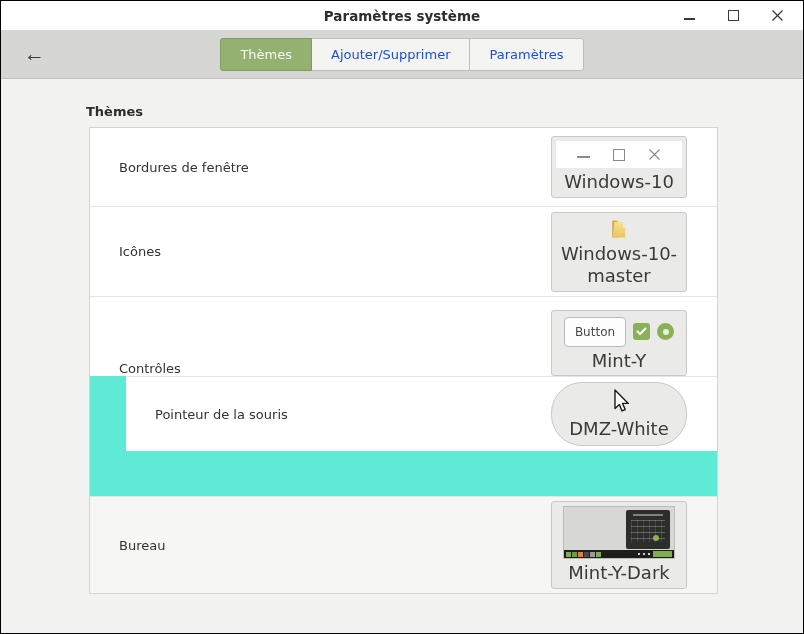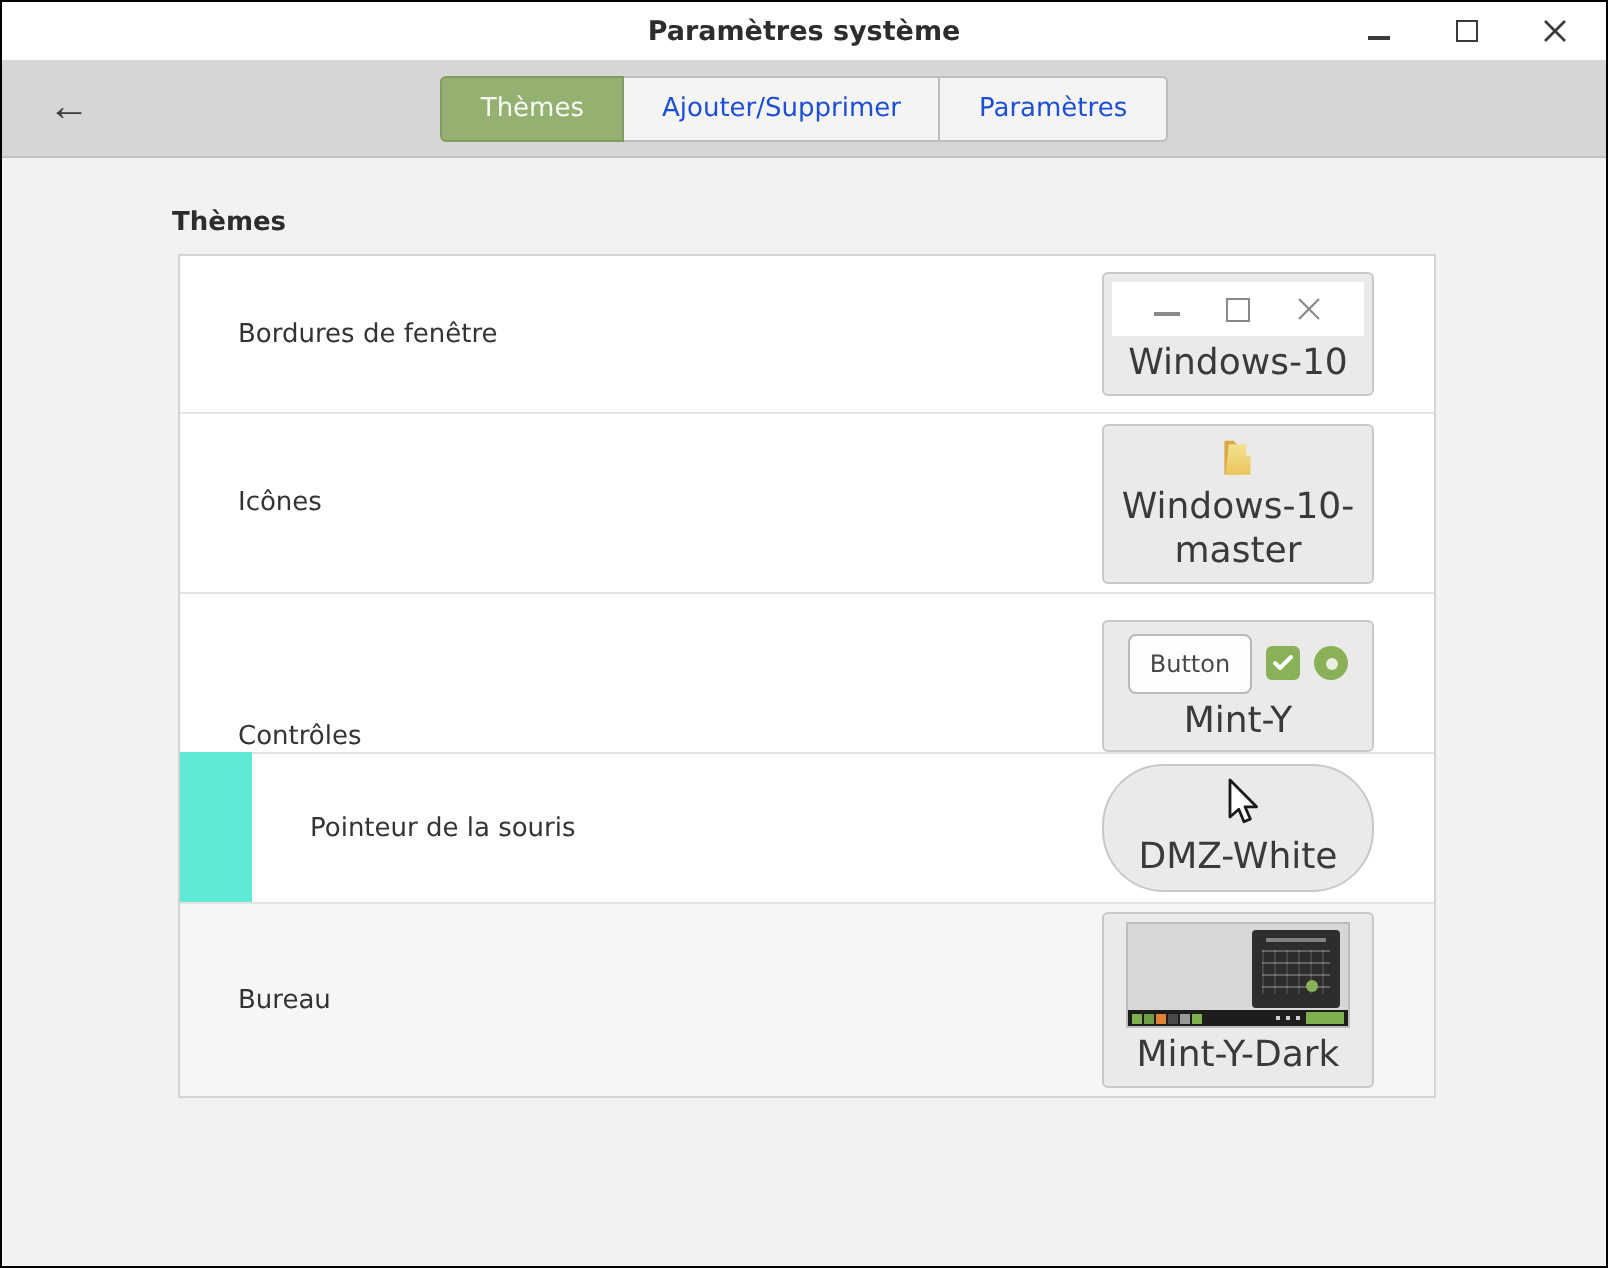--- a/index.html
+++ b/index.html
@@ -25,21 +25,21 @@
   .tab:last-child{border-radius:0 3px 3px 0;}
   .tab.active{background:#94b172;border-color:#819c60;color:#f7f9f3;position:relative;z-index:1;}
 
   
   .content{flex:1;}
   .heading{margin:25px 0 8px 85px;font-weight:bold;font-size:13px;color:#2d2d2d;}
   .list{margin-left:88px;width:629px;background:#5eead4;border:1px solid #d4d4d2;}
   .row{display:flex;align-items:center;justify-content:space-between;padding:0 30px 0 29px;border-top:1px solid #e4e4e2;background:#ffffff;}
   .row:first-child{border-top:none;}
   .row.h1{height:78px;} .row.h2{height:90px;} .row.h3{height:80px;align-items:flex-end;} .row.h4{height:75px;margin-left:36px;} .row.h5{height:97px;}
-  .row.alt{background:#f6f6f5;}
+  .row.alt{background:#f6f6f5;margin-top:45px;}
   .row-label{font-size:13px;color:#333333;}
 
   
   .chooser{width:136px;background:#eaeae8;border:1px solid #c8c8c6;border-radius:3px;display:flex;flex-direction:column;align-items:center;justify-content:center;padding:4px;font-family:inherit;}
   .chooser.c1{height:62px;} .chooser.c2{height:80px;} .chooser.c3{height:66px;} .chooser.c4{height:64px;border-radius:31px;} .chooser.c5{height:88px;}
   .chooser-value{font-size:18px;color:#3a3a3a;margin-top:3px;line-height:1.2;}
 
   
   .wb-strip{width:126px;height:34px;background:#ffffff;display:flex;align-items:center;justify-content:center;gap:23px;}
   .wb-min{width:13px;height:1.5px;background:#898989;margin-top:5px;}

